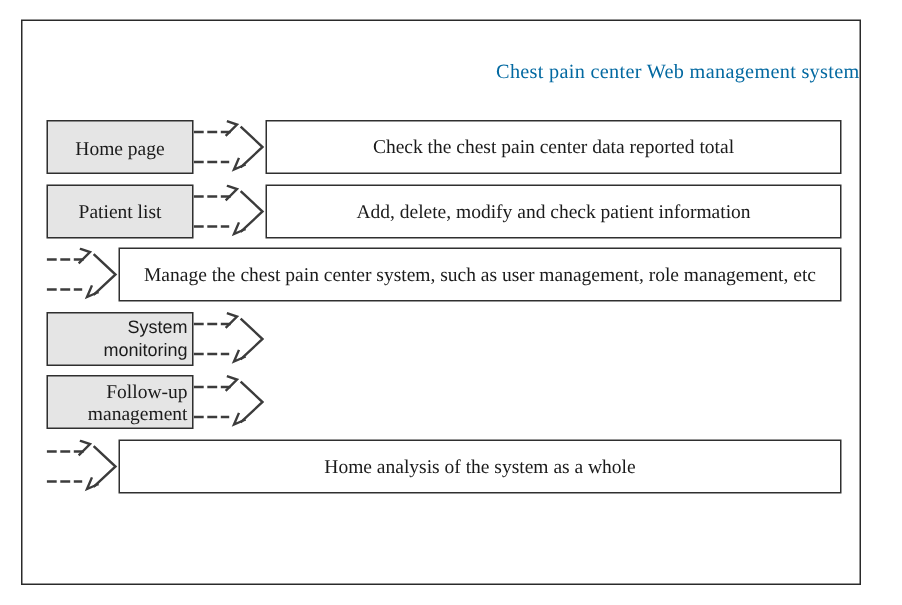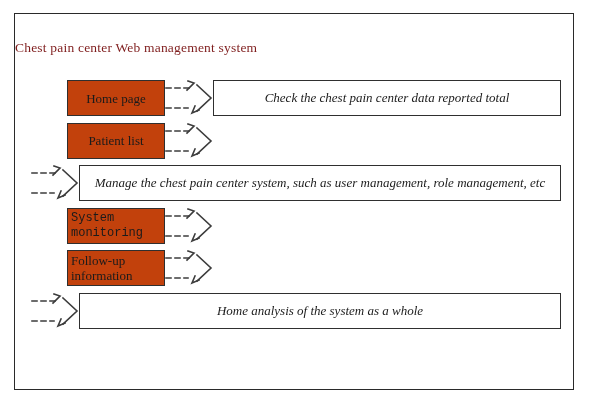--- a/index.html
+++ b/index.html
@@ -8,46 +8,44 @@
     font-family: "Liberation Serif", serif; color: #1b1b1b;
     -webkit-font-smoothing: antialiased;
   }
   .frame {
     position: absolute; left: 14px; top: 13px;
     width: 560px; height: 377px;
     border: 1.5px solid #2a2a2a; box-sizing: border-box;
     background: #ffffff;
   }
   .title {
-    text-align: left; padding-top: 26px;
-    font-size: 13.5px; line-height: 16px; color: #7f1d1d;
+    text-align: right; padding-top: 26px;
+    font-size: 13.5px; line-height: 16px; color: #0369a1;
     letter-spacing: 0.2px;
   }
   .rows { margin: 24px 12px 0 16px; }
   .row { display: flex; height: 36px; margin-bottom: 6.5px; align-items: stretch; }
   .module-box {
     flex: 0 0 98px; width: 98px; box-sizing: border-box;
-    border: 1.8px solid #2f2f2f; background: #c2410c;
+    border: 1.8px solid #2f2f2f; background: #e5e5e5;
     display: flex; align-items: center; justify-content: center;
-    text-align: left; font-size: 13px; line-height: 15px;
+    text-align: right; font-size: 13px; line-height: 15px;
     padding: 0 3px;
-    margin-left: 36px;
   }
   .module-box.alt {
-    font-family: Liberation Mono, monospace;
+    font-family: Liberation Sans, sans-serif;
     font-size: 12px; line-height: 15px;
   }
   .connector { flex: 0 0 48px; width: 48px; height: 36px; display: block; }
   .desc-box {
     flex: 1 1 auto; box-sizing: border-box;
     border: 1.8px solid #2f2f2f; background: #ffffff;
     display: flex; align-items: center; justify-content: center;
     text-align: center; font-size: 13px; line-height: 15.5px;
     padding: 0 8px;
-    font-style: italic;
   }
 </style>
 </head>
 <body>
 
 <div class="frame">
   <div class="title">Chest pain center Web management system</div>
   <div class="rows">
   <div class="row">
     <div class="module-box">
@@ -69,20 +67,23 @@
     <div class="module-box">
       <span>Patient list</span>
     </div>
     <svg class="connector" viewBox="0 0 48 36" xmlns="http://www.w3.org/2000/svg" fill="none" stroke="#3c3c3c" stroke-width="1.6" stroke-linecap="square" stroke-linejoin="miter">
       <path d="M1 8 H24" stroke-dasharray="5 4"></path>
       <path d="M22 10 L29 3 L23 1"></path>
       <path d="M32 5 L46 18 L32 31"></path>
       <path d="M34 30 L27 33 L30 26"></path>
       <path d="M1 28 H23" stroke-dasharray="5 4"></path>
     </svg>
+    <div class="desc-box">
+      <span>Add, delete, modify and check patient information</span>
+    </div>
   </div>
 
   <div class="row">
     <svg class="connector" viewBox="0 0 48 36" xmlns="http://www.w3.org/2000/svg" fill="none" stroke="#3c3c3c" stroke-width="1.6" stroke-linecap="square" stroke-linejoin="miter">
       <path d="M1 8 H24" stroke-dasharray="5 4"></path>
       <path d="M22 10 L29 3 L23 1"></path>
       <path d="M32 5 L46 18 L32 31"></path>
       <path d="M34 30 L27 33 L30 26"></path>
       <path d="M1 28 H23" stroke-dasharray="5 4"></path>
     </svg>
@@ -100,21 +101,21 @@
       <path d="M22 10 L29 3 L23 1"></path>
       <path d="M32 5 L46 18 L32 31"></path>
       <path d="M34 30 L27 33 L30 26"></path>
       <path d="M1 28 H23" stroke-dasharray="5 4"></path>
     </svg>
   </div>
 
 
   <div class="row">
     <div class="module-box">
-      <span>Follow-up information</span>
+      <span>Follow-up management</span>
     </div>
     <svg class="connector" viewBox="0 0 48 36" xmlns="http://www.w3.org/2000/svg" fill="none" stroke="#3c3c3c" stroke-width="1.6" stroke-linecap="square" stroke-linejoin="miter">
       <path d="M1 8 H24" stroke-dasharray="5 4"></path>
       <path d="M22 10 L29 3 L23 1"></path>
       <path d="M32 5 L46 18 L32 31"></path>
       <path d="M34 30 L27 33 L30 26"></path>
       <path d="M1 28 H23" stroke-dasharray="5 4"></path>
     </svg>
   </div>
 

